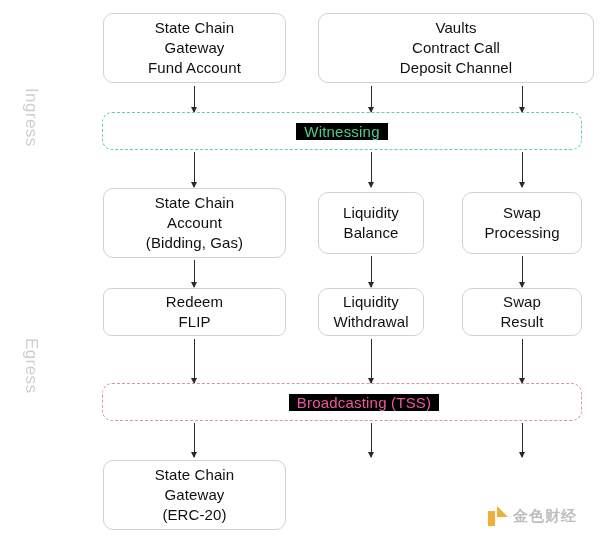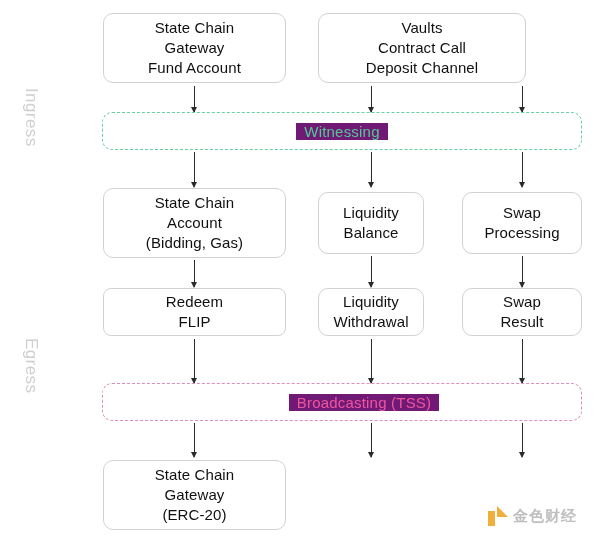--- a/index.html
+++ b/index.html
@@ -43,21 +43,21 @@
     background:transparent;
     display:flex;
     align-items:center;
     justify-content:center;
     font-size:15px;
     letter-spacing:.2px;
   }
   .band.witness{border-color:#66cfa0;color:#4fcb94;}
   .band.broadcast{border-color:#d98fb8;color:#ef56a0;}
   .band .btxt{
-    background:#701a75;
+    background:#000000;
     padding:0 8px;
   }
 
   
   .siden{
     position:absolute;
     color:#cfcfcf;
     font-size:17px;
     letter-spacing:.4px;
     white-space:nowrap;
@@ -111,21 +111,21 @@
   <div class="siden" style="left:41px; top:88px; transform:rotate(90deg);">Ingress</div>
 
   <div class="siden" style="left:41px; top:338px; transform:rotate(90deg);">Egress</div>
 
   <div class="node" style="left:103px; top:13px; width:183px; height:70px;">
     <span class="txt">State Chain
 Gateway
 Fund Account</span>
   </div>
 
-  <div class="node" style="left:318px; top:13px; width:208px; height:70px;">
+  <div class="node" style="left:318px; top:13px; width:276px; height:70px;">
     <span class="txt">Vaults
 Contract Call
 Deposit Channel</span>
   </div>
 
   <div class="arrow" style="left:194px; top:86px; height:26px;"></div>
   <div class="arrow" style="left:371px; top:86px; height:26px;"></div>
   <div class="arrow" style="left:522px; top:86px; height:26px;"></div>
 
   <div class="band witness" style="left:102px; top:112px; width:480px; height:38px;">

